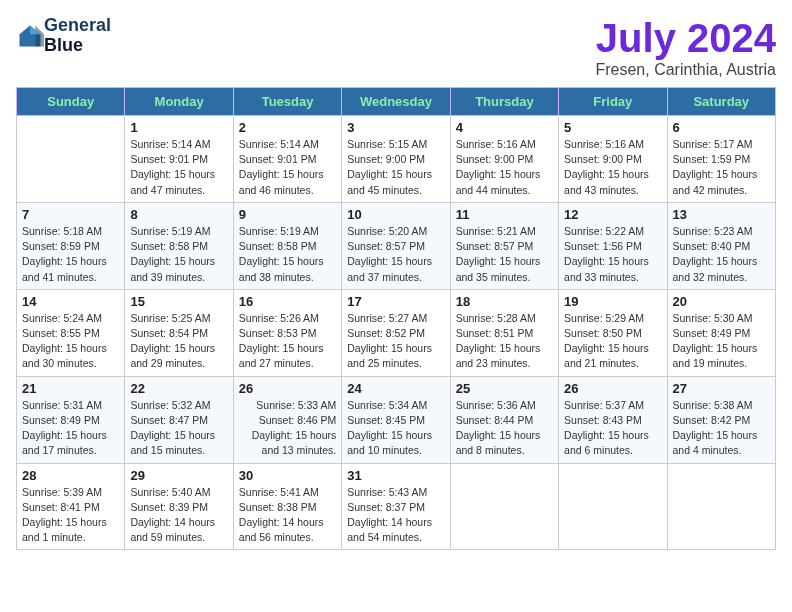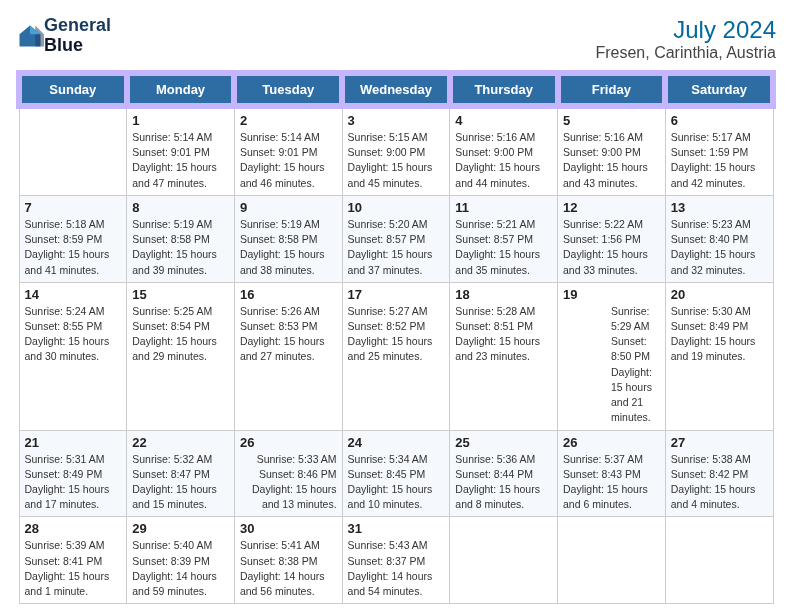--- a/index.html
+++ b/index.html
@@ -28,41 +28,41 @@
     }
     .logo-blue { color: #0f172a; }
     .logo-icon {
       width: 28px;
       height: 28px;
     }
     .title-block {
       text-align: right;
     }
     .month-year {
-      font-size: 24px;
-      font-weight: normal;
-      color: #0369a1;
+      font-size: 40px;
+      font-weight: bold;
+      color: #6d28d9;
     }
     .location {
       font-size: 16px;
       color: #444;
     }
     table {
       width: 100%;
       border-collapse: collapse;
       font-size: 11px;
     }
     thead tr th {
       background-color: #2e6da4;
-      color: #ffffff;
+      color: #86efac;
       text-align: center;
       padding: 6px 4px;
       font-size: 13px;
       font-weight: bold;
-      border: 6px solid #c4b5fd;
+      border: 1px solid #c4b5fd;
     }
     tbody tr td {
       border: 1px solid #ccc;
       vertical-align: top;
       padding: 4px 5px;
       min-height: 70px;
       width: calc(100% / 7);
       background: #fff;
     }
     tbody tr:nth-child(even) td {
@@ -245,21 +245,21 @@
         </td>
         <td>
           <span class="day-num">18</span>
           <div class="cell-text" style="white-space: pre-line;">Sunrise: 5:28 AM
 Sunset: 8:51 PM
 Daylight: 15 hours
 and 23 minutes.</div>
         </td>
         <td>
           <span class="day-num">19</span>
-          <div class="cell-text" style="white-space: pre-line; margin-left: 48px;">Sunrise: 5:29 AM
+          <div class="cell-text" style="white-space: pre-line;">Sunrise: 5:29 AM
 Sunset: 8:50 PM
 Daylight: 15 hours
 and 21 minutes.</div>
         </td>
         <td>
           <span class="day-num">20</span>
           <div class="cell-text" style="white-space: pre-line;">Sunrise: 5:30 AM
 Sunset: 8:49 PM
 Daylight: 15 hours
 and 19 minutes.</div>

